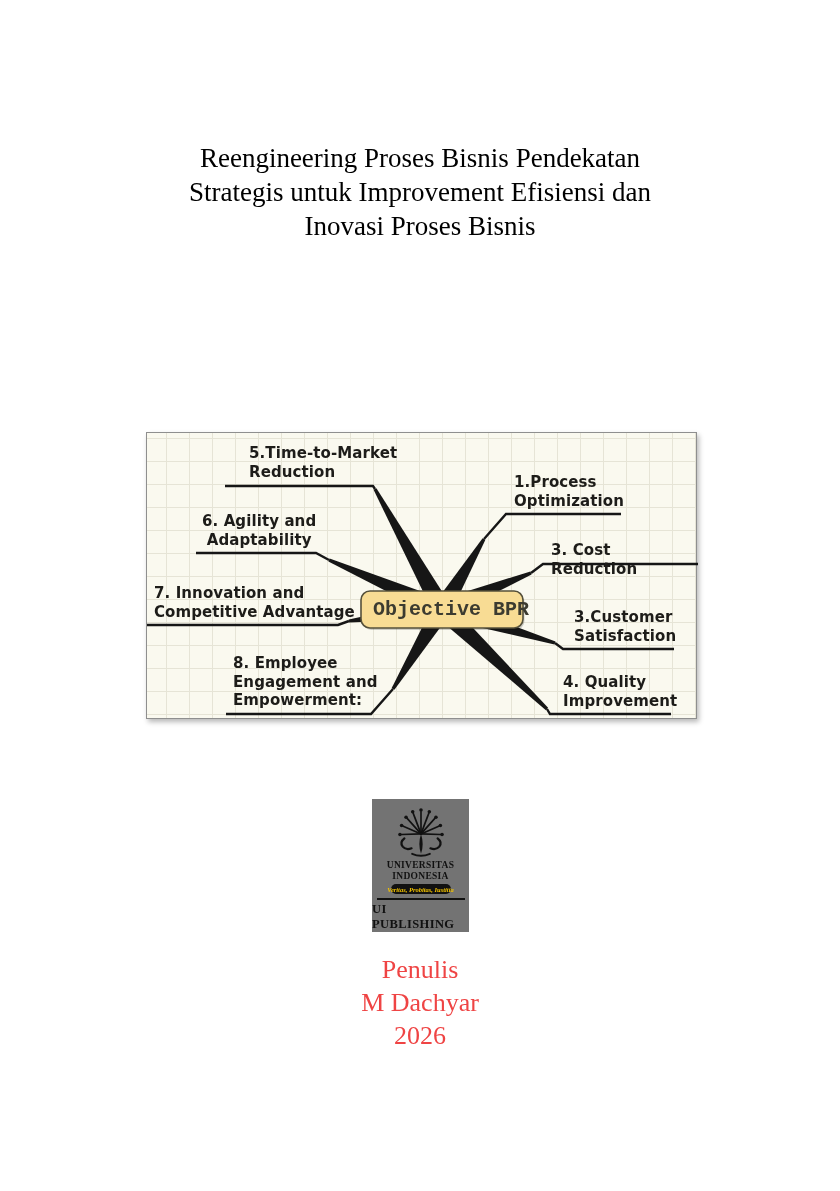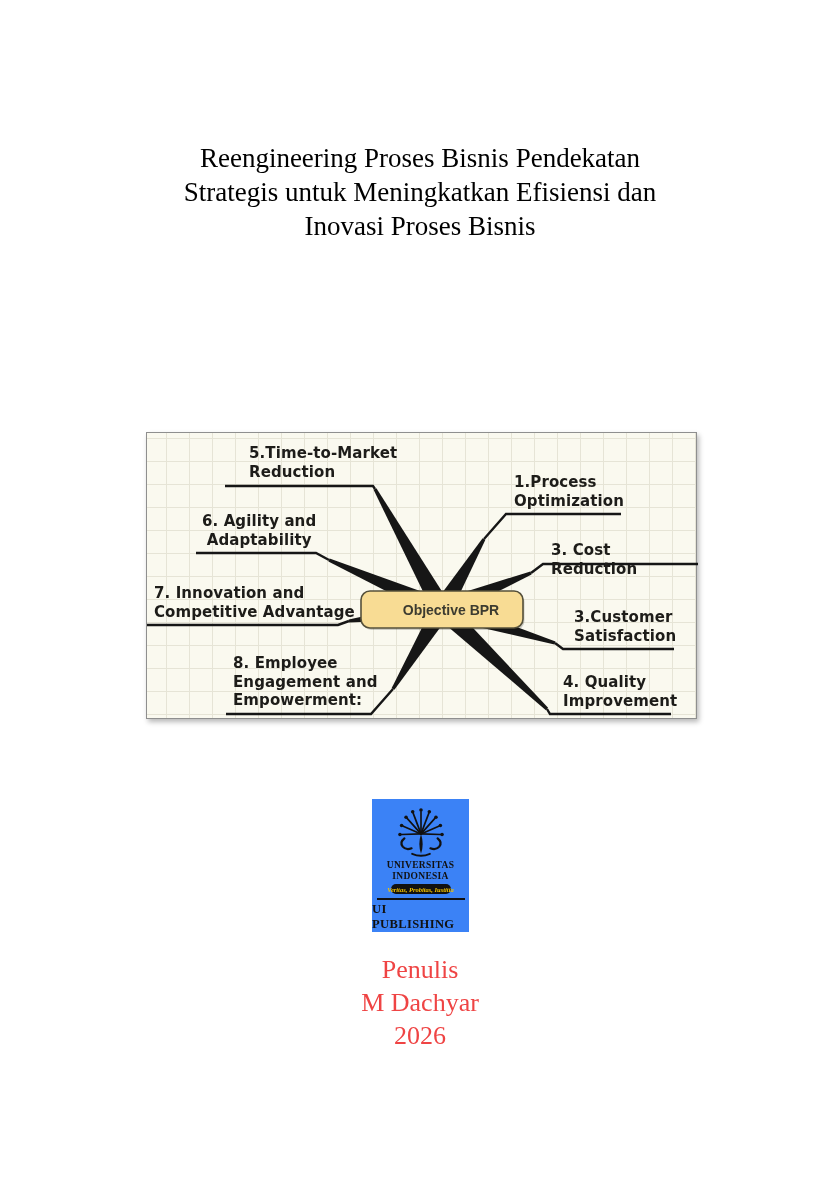--- a/index.html
+++ b/index.html
@@ -14,33 +14,33 @@
       background-image:linear-gradient(#e6e4d6 1px, transparent 1px),
                        linear-gradient(90deg,#e6e4d6 1px, transparent 1px);
       background-size:23px 23px;background-position:-4px 5px;
       border:1px solid #8f8f8f;box-shadow:2px 3px 5px rgba(0,0,0,0.28);
       box-sizing:border-box;}
   #diagram-svg{position:absolute;left:0;top:0;width:551px;height:287px;}
   .mm-label{position:absolute;font-family:"DejaVu Sans", sans-serif;font-weight:bold;
       font-size:15px;line-height:18.5px;color:#1d1c19;white-space:pre-line;letter-spacing:0.1px;}
   #mm-center-label{position:absolute;left:214px;top:158px;width:180px;height:37px;
       display:flex;align-items:center;justify-content:center;
-      font-family:Liberation Sans, sans-serif;font-weight:bold;font-size:14px;color:#3c3b30;}
+      font-family:Liberation Mono, monospace;font-weight:bold;font-size:20px;color:#3c3b30;}
   
   .b1{left:367px;top:40px;}
   .b2{left:404px;top:108px;}
   .b3{left:427px;top:175px;}
   .b4{left:416px;top:240px;}
   .b5{left:82px;top:11px;margin-left:20px;}
   .b6{left:55px;top:79px;text-align:center;}
   .b7{left:7px;top:151px;}
   .b8{left:86px;top:221px;}
   
   #logo{position:absolute;left:372px;top:799px;width:97px;height:133px;
-      background:#3b82f6;display:flex;flex-direction:column;align-items:center;}
+      background:#737373;display:flex;flex-direction:column;align-items:center;}
   #logo-emblem{margin-top:5px;width:62px;height:62px;}
   #logo-university{margin-top:1px;text-align:center;font-family:"Liberation Serif",serif;
       font-weight:bold;font-size:9.5px;line-height:10.5px;color:#111;letter-spacing:0.3px;
       white-space:pre-line;}
   #logo-motto{margin-top:3px;width:60px;height:11px;background:#111;border-radius:5px;
       display:flex;align-items:center;justify-content:center;
       font-family:"Liberation Serif",serif;font-style:italic;font-weight:bold;
       font-size:6.5px;color:#f5c400;white-space:nowrap;}
   #logo-divider{margin-top:4px;width:88px;height:2px;background:#111;}
   #logo-publisher{margin-top:2px;font-family:"Liberation Serif",serif;font-weight:bold;
@@ -49,21 +49,21 @@
   #author-block{position:absolute;top:953px;left:0;width:840px;text-align:center;
       font-size:26px;line-height:33px;color:#ef4444;}
 </style>
 </head>
 <body>
 
 <div id="page">
 
   <div id="title-block">
     <div>Reengineering Proses Bisnis Pendekatan</div>
-    <div>Strategis untuk Meningkatkan Efisiensi dan</div>
+    <div>Strategis untuk Improvement Efisiensi dan</div>
     <div>Inovasi Proses Bisnis</div>
   </div>
 
   <div id="diagram">
     <div id="diagram-svg"><svg width="551" height="287" viewBox="0 0 551 287" xmlns="http://www.w3.org/2000/svg">
           <polygon points="303.1,180.9 338.4,106.8 335.6,105.2 286.9,171.1" fill="#161616"></polygon>
           <polygon points="298.6,184.8 384.6,141.5 383.4,138.5 291.4,167.2" fill="#161616"></polygon>
           <polygon points="292.3,185.1 407.5,211.5 408.5,208.5 297.7,166.9" fill="#161616"></polygon>
           <polygon points="288.4,182.9 398.9,277.2 401.1,274.8 301.6,169.1" fill="#161616"></polygon>
           <polygon points="303.3,171.4 229.4,55.2 226.6,56.8 286.7,180.6" fill="#161616"></polygon>

